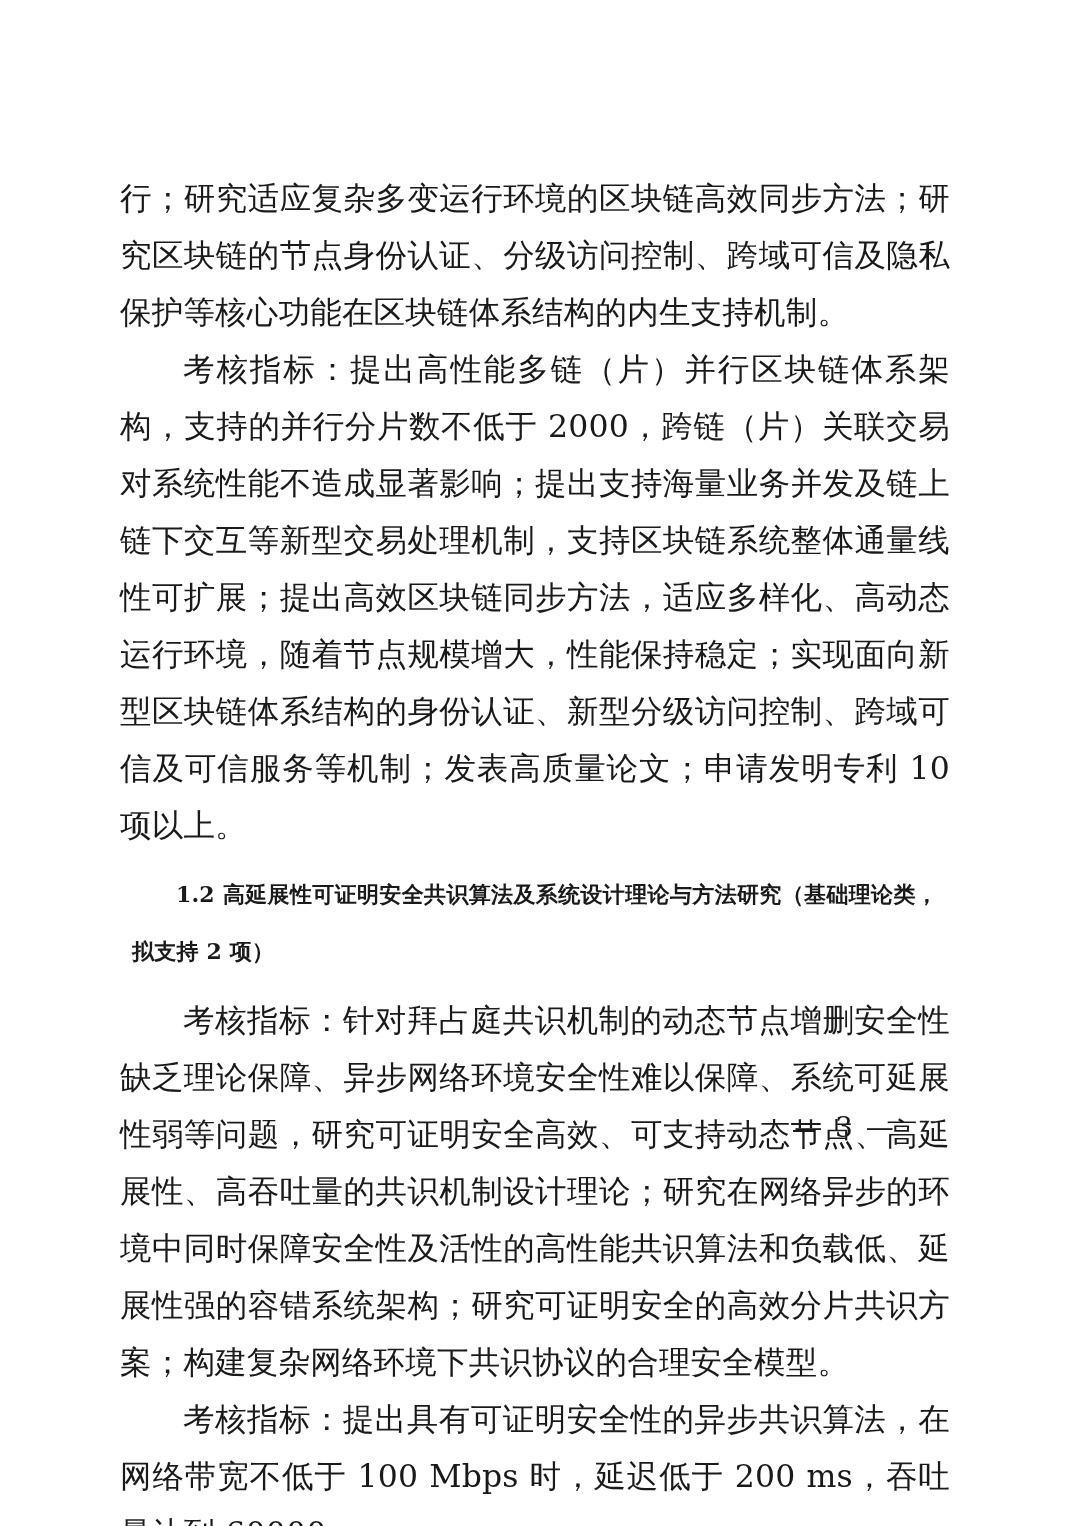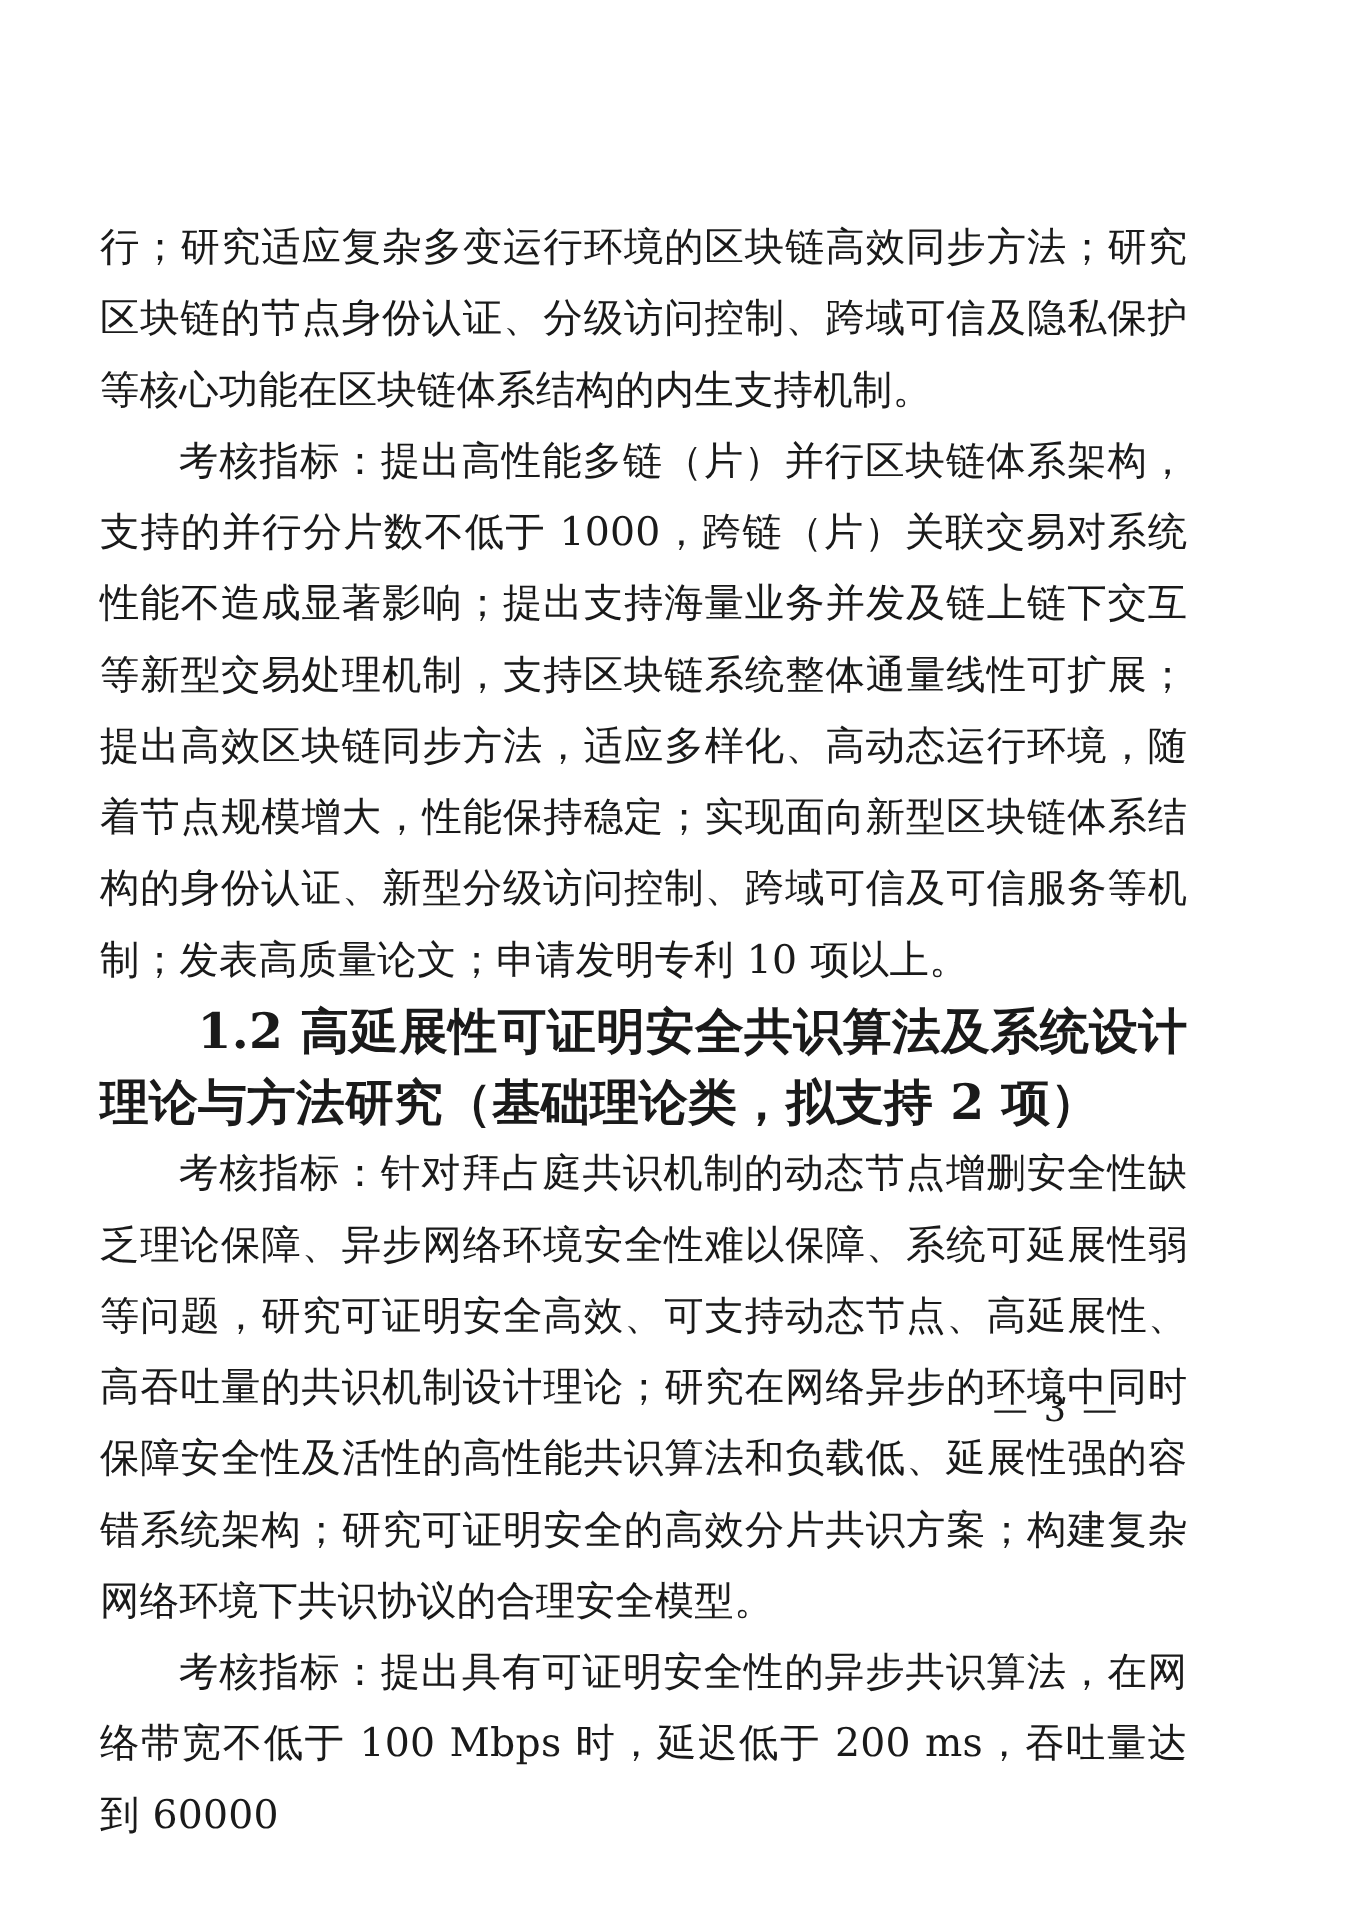--- a/index.html
+++ b/index.html
@@ -15,62 +15,62 @@
     position: relative;
     overflow: hidden;
   }
   .page {
     position: absolute;
     left: 0;
     top: 0;
     width: 1080px;
     height: 1222px;
     box-sizing: border-box;
-    padding: 170px 130px 70px 80px;
+    padding: 170px 130px 70px 120px;
   }
   .body-text {
     font-size: 31.5px;
     line-height: 57px;
     text-align: justify;
     text-justify: inter-ideograph;
     letter-spacing: 0.2px;
   }
   p {
     margin: 0;
   }
   .indent {
     text-indent: 2em;
   }
   .heading {
     font-weight: bold;
-    font-size: 39px;
+    font-size: 22px;
     line-height: 57px;
     text-indent: 2em;
-    margin: 0;
+    margin: 12px;
     letter-spacing: 0.2px;
   }
   .page-number {
     position: absolute;
     left: 0;
     right: 0;
     bottom: 78px;
     text-align: center;
     font-size: 28px;
     letter-spacing: 2px;
     padding-left: 610px;
   }
 </style>
 </head>
 <body>
 
 <div class="page">
 
   <div class="body-text">
     <p>行；研究适应复杂多变运行环境的区块链高效同步方法；研究区块链的节点身份认证、分级访问控制、跨域可信及隐私保护等核心功能在区块链体系结构的内生支持机制。</p>
-    <p class="indent">考核指标：提出高性能多链（片）并行区块链体系架构，支持的并行分片数不低于 1000，跨链（片）关联交易对系统性能不造成显著影响；提出支持海量业务并发及链上链下交互等新型交易处理机制，支持区块链系统整体通量线性可扩展；提出高效区块链同步方法，适应多样化、高动态运行环境，随着节点规模增大，性能保持稳定；实现面向新型区块链体系结构的身份认证、新型分级访问控制、跨域可信及可信服务等机制；发表高质量论文；申请发明专利 10 项以上。</p>
+    <p class="indent">考核指标：提出高性能多链（片）并行区块链体系架构，支持的并行分片数不低于 2000，跨链（片）关联交易对系统性能不造成显著影响；提出支持海量业务并发及链上链下交互等新型交易处理机制，支持区块链系统整体通量线性可扩展；提出高效区块链同步方法，适应多样化、高动态运行环境，随着节点规模增大，性能保持稳定；实现面向新型区块链体系结构的身份认证、新型分级访问控制、跨域可信及可信服务等机制；发表高质量论文；申请发明专利 10 项以上。</p>
     <p class="heading">1.2  高延展性可证明安全共识算法及系统设计理论与方法研究（基础理论类，拟支持 2 项）</p>
     <p class="indent">考核指标：针对拜占庭共识机制的动态节点增删安全性缺乏理论保障、异步网络环境安全性难以保障、系统可延展性弱等问题，研究可证明安全高效、可支持动态节点、高延展性、高吞吐量的共识机制设计理论；研究在网络异步的环境中同时保障安全性及活性的高性能共识算法和负载低、延展性强的容错系统架构；研究可证明安全的高效分片共识方案；构建复杂网络环境下共识协议的合理安全模型。</p>
     <p class="indent">考核指标：提出具有可证明安全性的异步共识算法，在网络带宽不低于 100 Mbps 时，延迟低于 200 ms，吞吐量达到 60000</p>
   </div>
 
   <div class="page-number">— 3 —</div>
 
 </div>
 
 </body></html>

